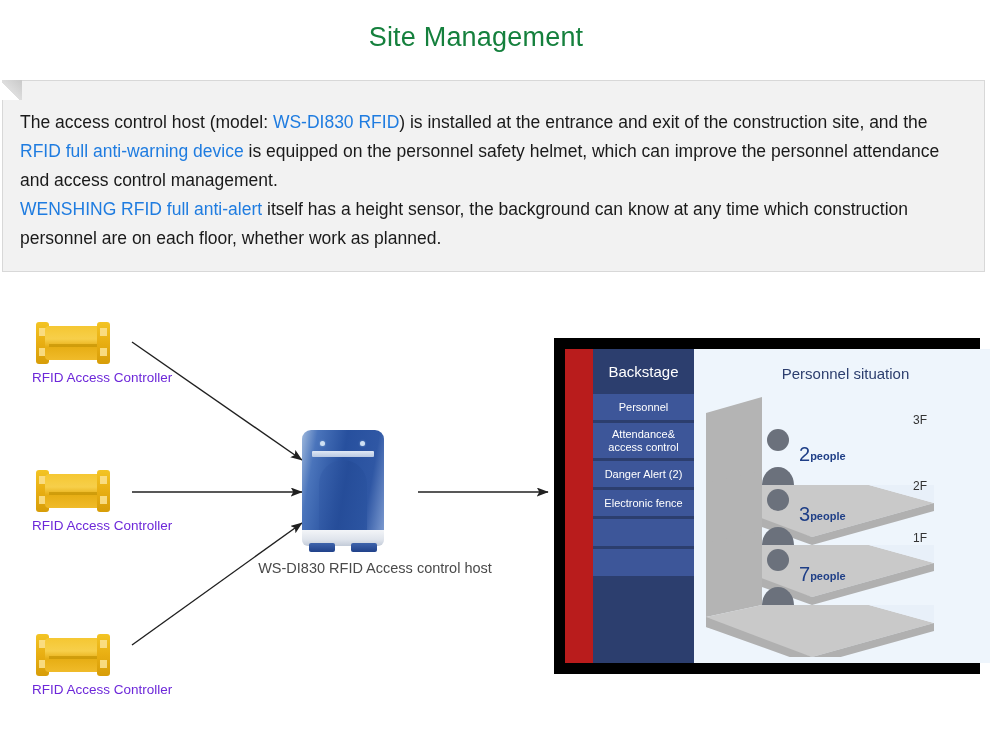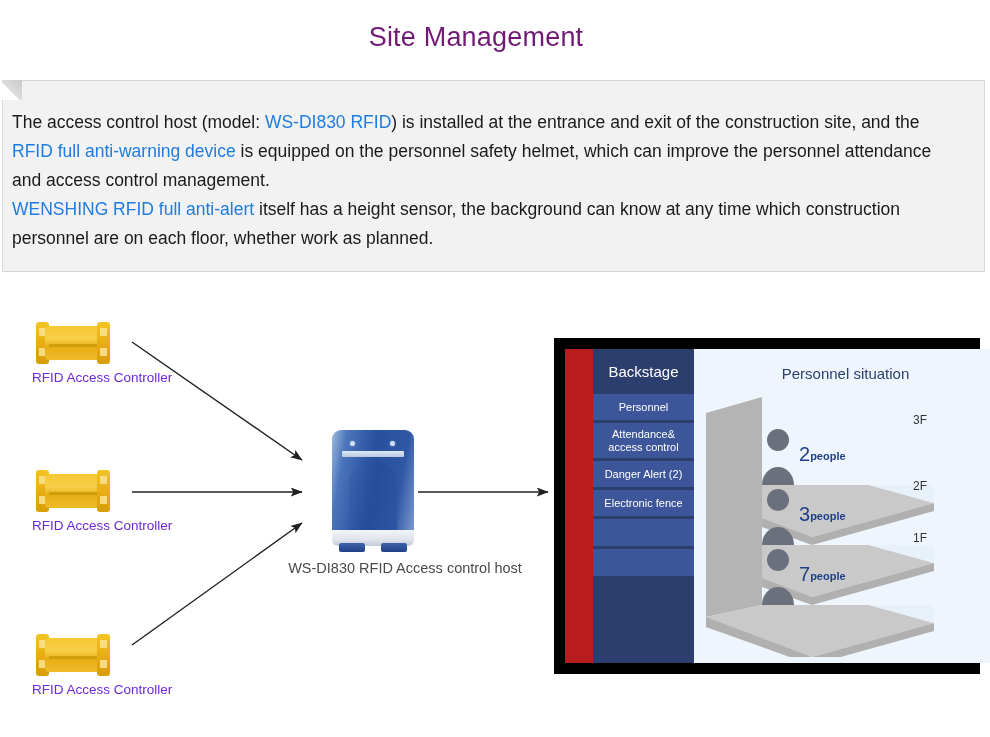--- a/index.html
+++ b/index.html
@@ -16,21 +16,21 @@
   }
 
   
   #page-title {
     position: absolute;
     top: 22px;
     left: 0;
     width: 952px;
     text-align: center;
     font-size: 27px;
-    color: #701a75;
+    color: #15803d;
     letter-spacing: 0.2px;
   }
 
   
   #desc-panel {
     position: absolute;
     left: 2px;
     top: 80px;
     width: 983px;
     height: 192px;
@@ -43,21 +43,21 @@
   #desc-corner {
     position: absolute;
     left: 2px;
     top: 80px;
     width: 20px;
     height: 20px;
     background: linear-gradient(225deg, #c9c9c9 0%, #dedede 55%, #ffffff 56%);
   }
   #desc-text {
     position: absolute;
-    left: 12px;
+    left: 20px;
     top: 108px;
     width: 945px;
     font-size: 17.5px;
     line-height: 29px;
     color: #1a1a1a;
   }
   .lnk {
     color: #1f7ce0;
   }
 
@@ -124,21 +124,21 @@
   .reader-label {
     margin-top: 6px;
     font-size: 13.5px;
     color: #6d28d9;
     white-space: nowrap;
   }
 
   
   #host-node {
     position: absolute;
-    left: 324px;
+    left: 294px;
     top: 130px;
     width: 100px;
   }
   #host-device {
     position: relative;
     width: 82px;
     height: 122px;
     margin-left: 8px;
   }
   #host-shell {

